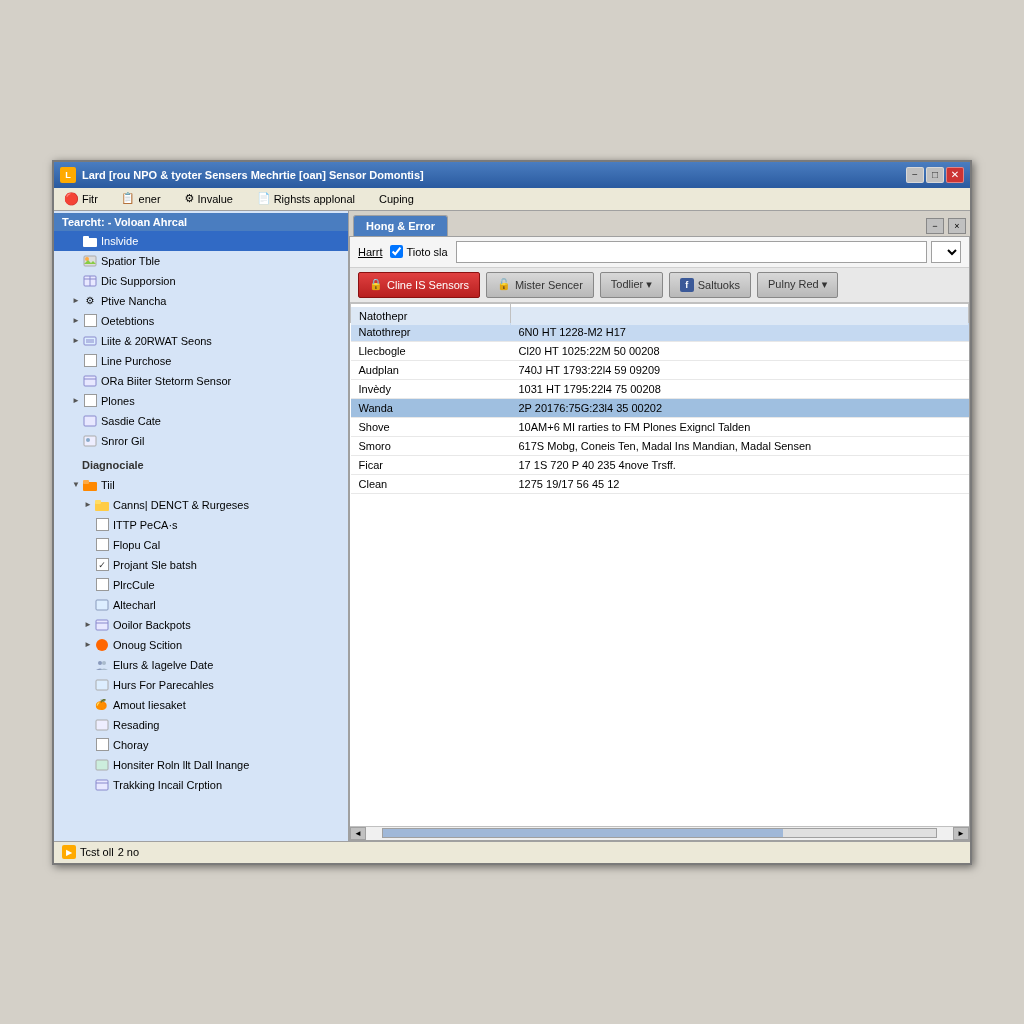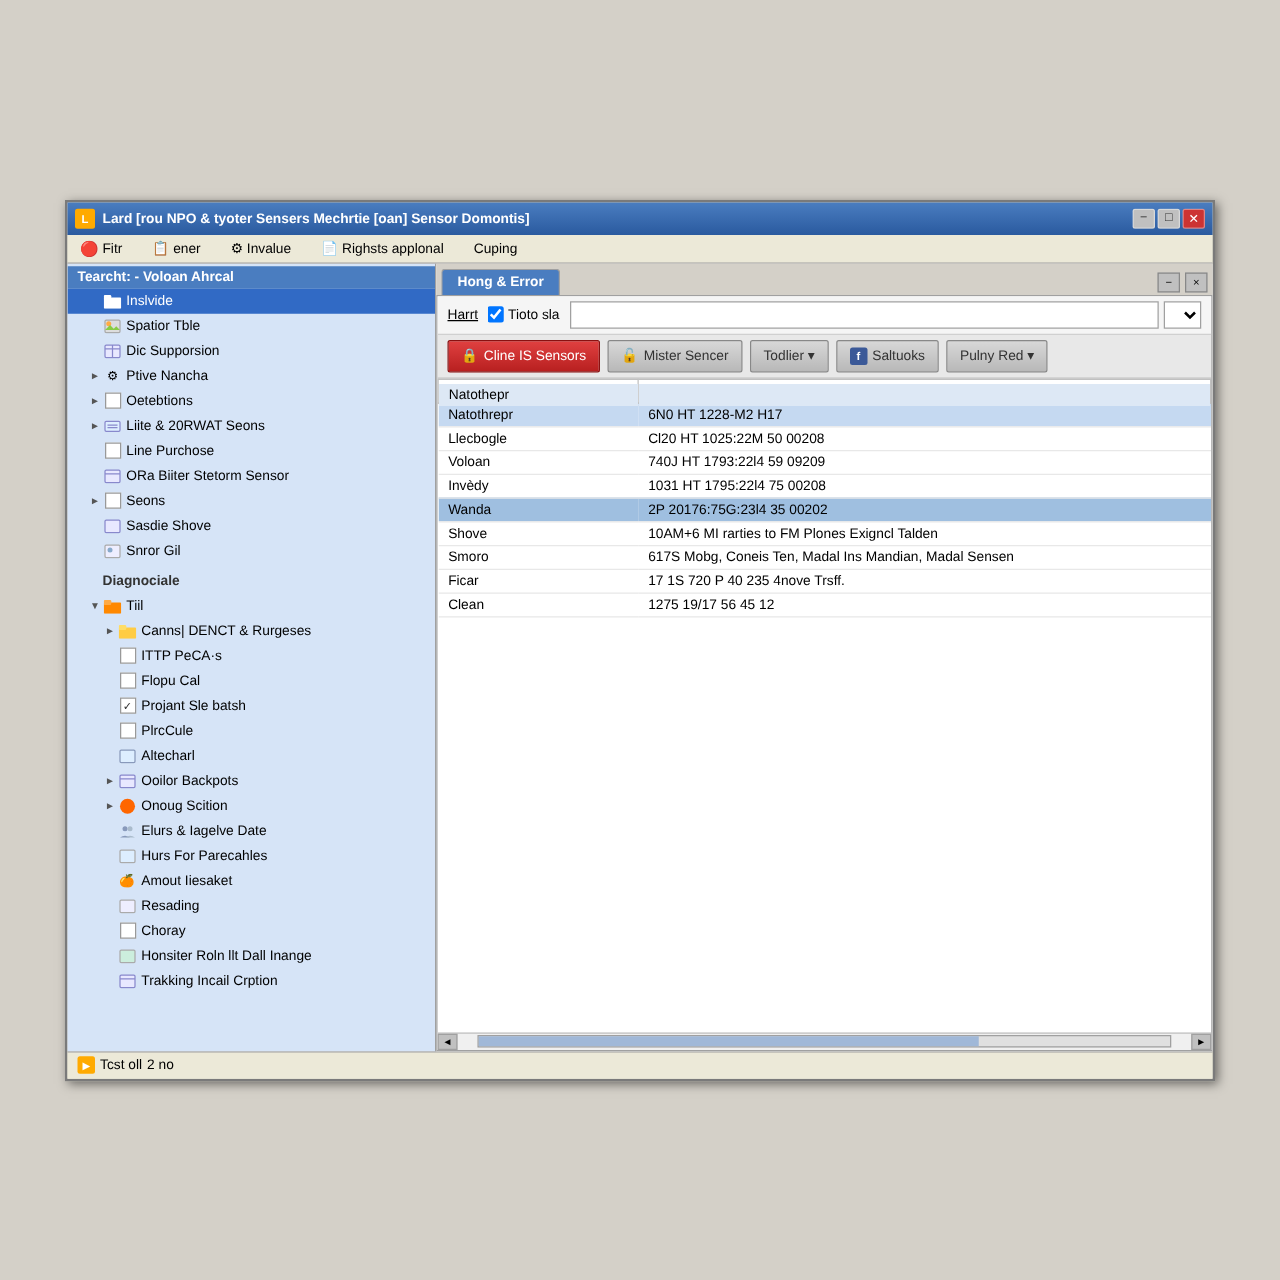--- a/index.html
+++ b/index.html
@@ -179,30 +179,30 @@
               <line x1="1" y1="4" x2="13" y2="4" stroke="#8888cc"></line>
             </svg>
         </span>
         <span class="item-label">ORa Biiter Stetorm Sensor</span>
       </div>
       <div class="tree-item indent-1">
         <span class="tree-arrow collapsed"></span>
         <span class="item-icon">
           <div class="checkbox-icon"></div>
         </span>
-        <span class="item-label">Seons</span>
+        <span class="item-label">Plones</span>
       </div>
       <div class="tree-item indent-1">
         <span class="tree-arrow empty"></span>
         <span class="item-icon">
           <svg width="14" height="12" viewBox="0 0 14 12">
               <rect x="1" y="1" width="12" height="10" rx="1" fill="#e8e8ff" stroke="#8888cc"></rect>
             </svg>
         </span>
-        <span class="item-label">Sasdie Shove</span>
+        <span class="item-label">Sasdie Cate</span>
       </div>
       <div class="tree-item indent-1">
         <span class="tree-arrow empty"></span>
         <span class="item-icon">
           <svg width="14" height="12" viewBox="0 0 14 12">
               <rect x="1" y="1" width="12" height="10" rx="1" fill="#eeeeff" stroke="#aaa"></rect>
               <circle cx="5" cy="5" r="2" fill="#88aacc"></circle>
             </svg>
         </span>
         <span class="item-label">Snror Gіl</span>
@@ -413,21 +413,21 @@
             <tbody>
               <tr class="highlighted">
                 <td>Natothrepr</td>
                 <td>6N0 HT 1228-M2 H17</td>
               </tr>
               <tr>
                 <td>Llecbogle</td>
                 <td>Cl20 HT 1025:22M 50 00208</td>
               </tr>
               <tr>
-                <td>Voloan</td>
+                <td>Audplan</td>
                 <td>740J HT 1793:22l4 59 09209</td>
               </tr>
               <tr>
                 <td>Invèdy</td>
                 <td>1031 HT 1795:22l4 75 00208</td>
               </tr>
               <tr class="highlighted2">
                 <td>Wanda</td>
                 <td>2P 20176:75G:23l4 35 00202</td>
               </tr>

